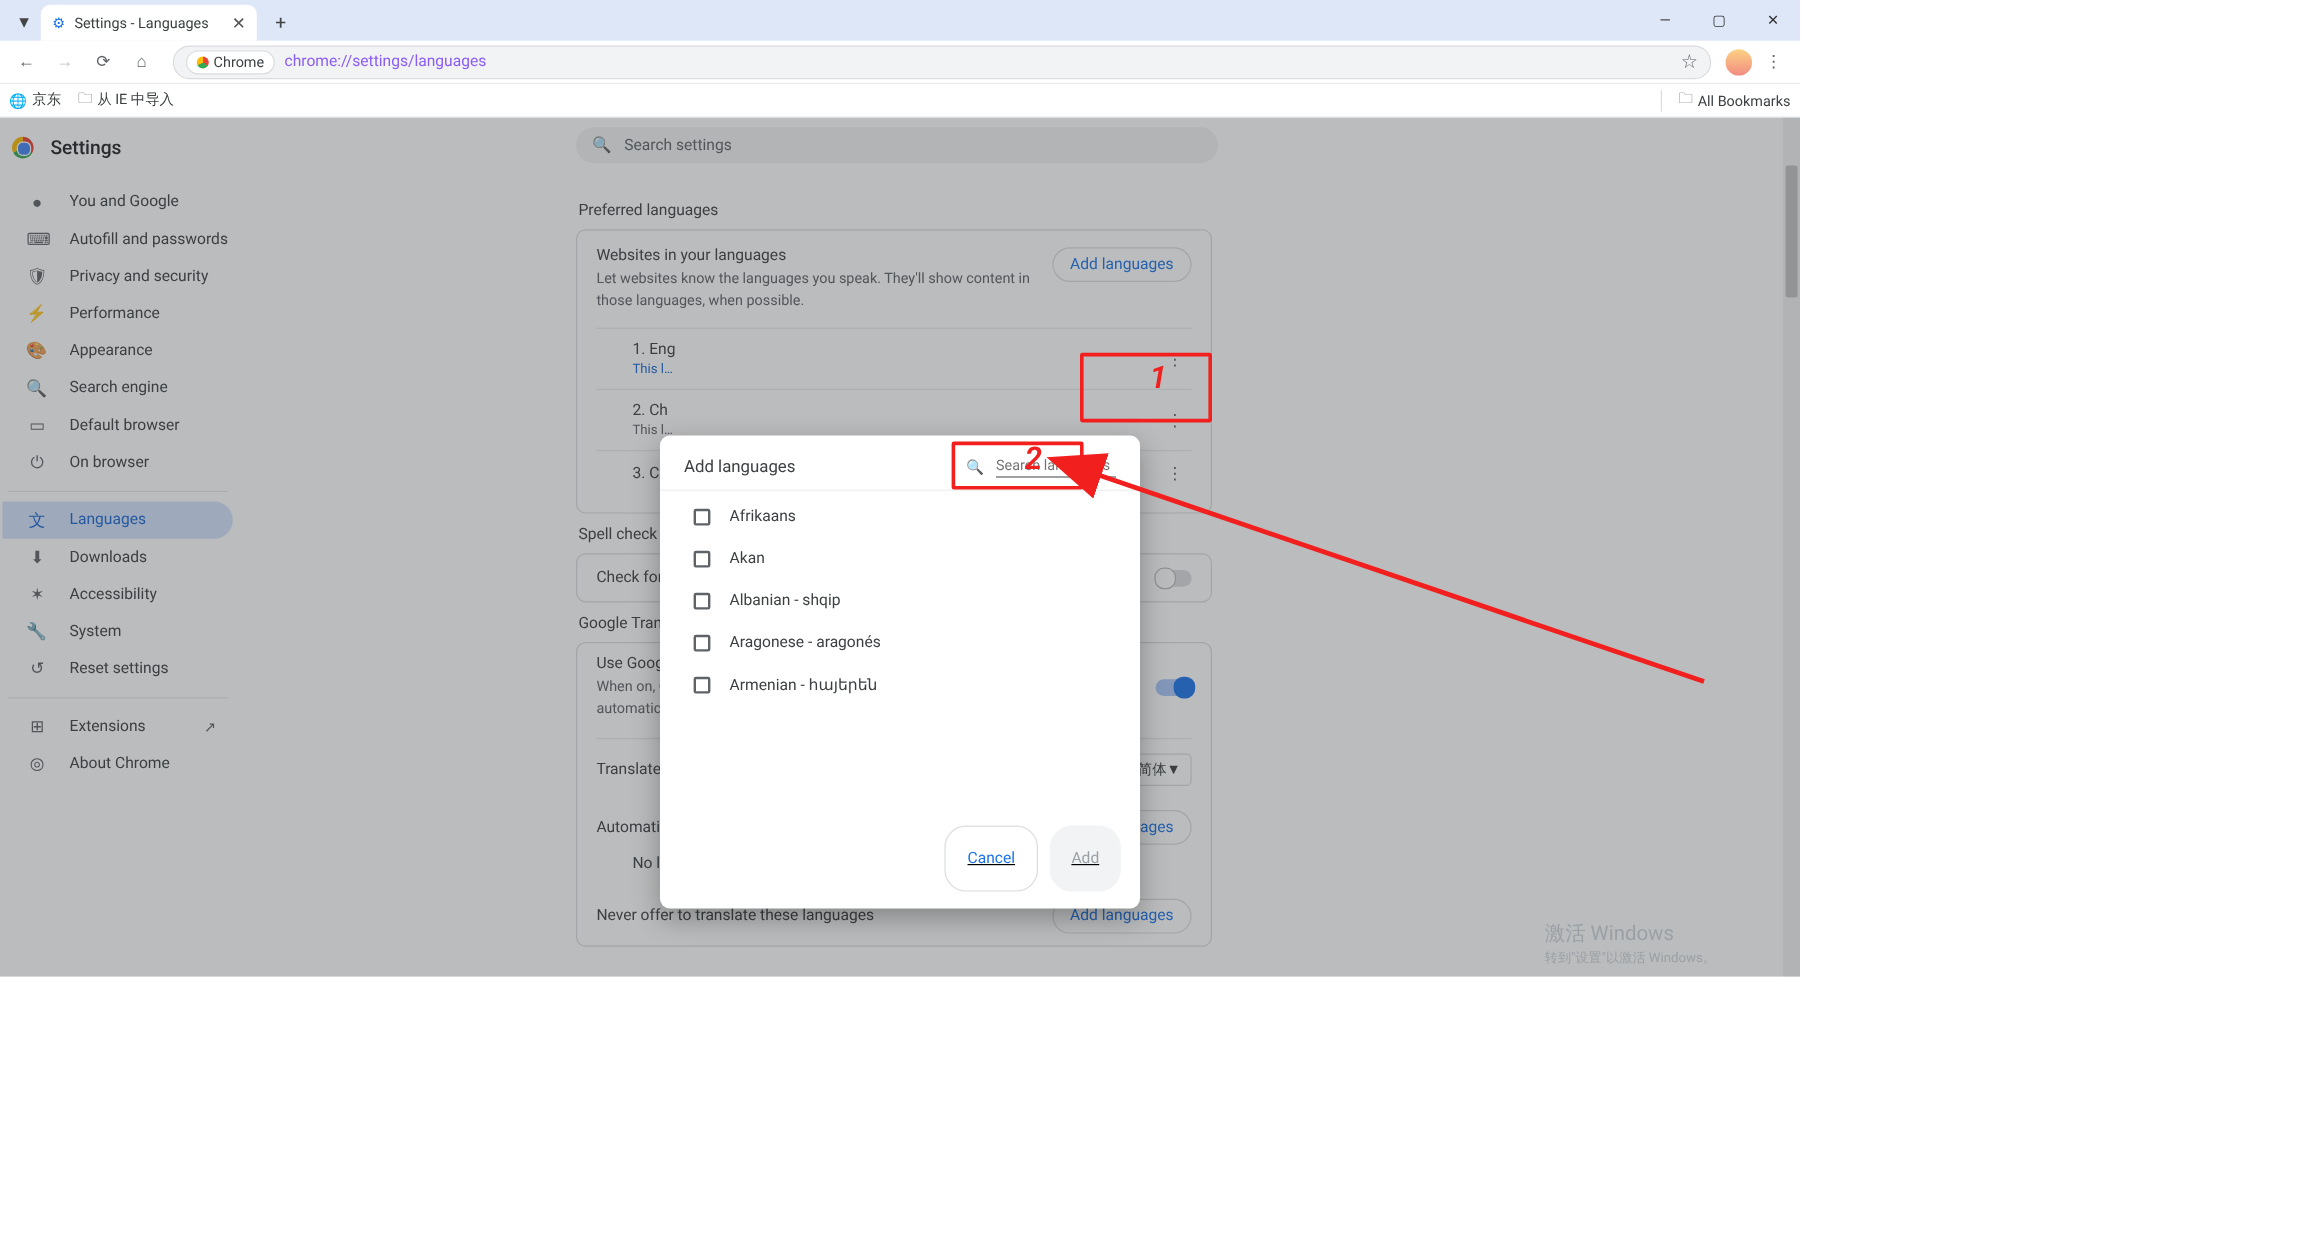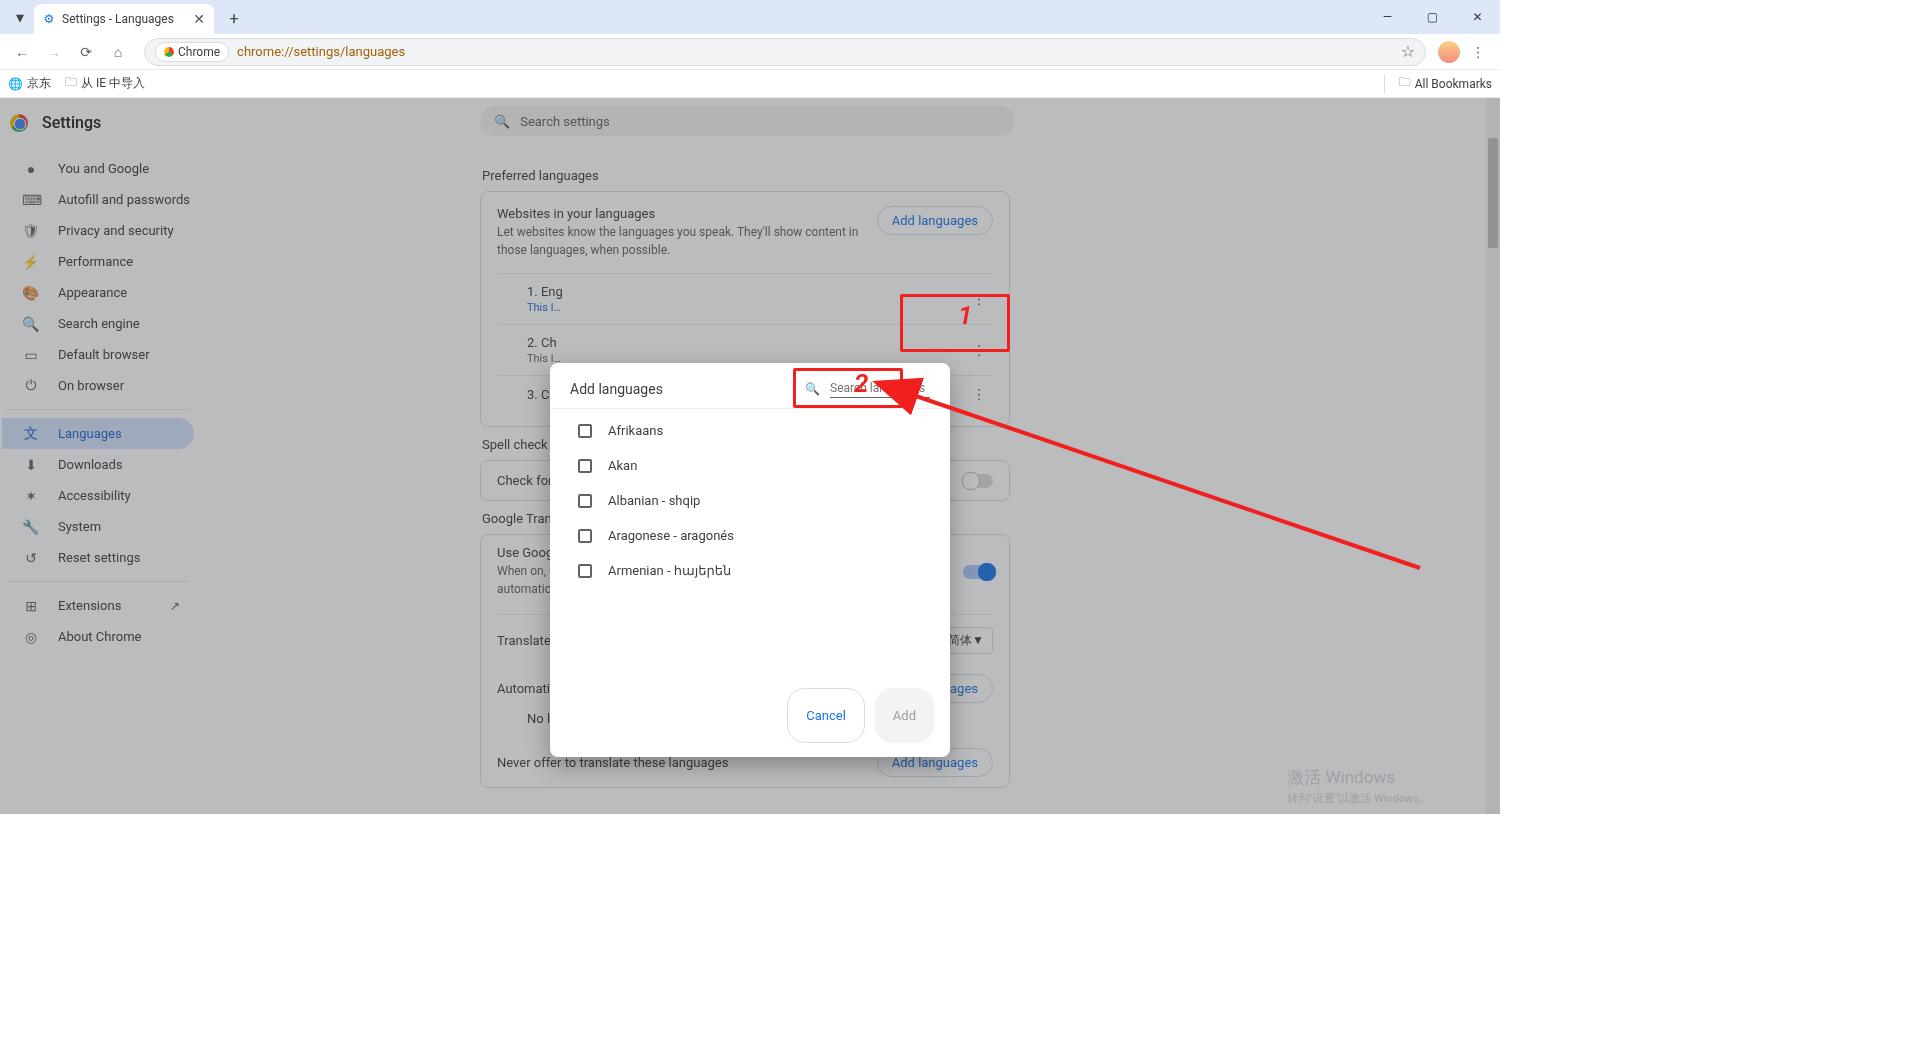--- a/index.html
+++ b/index.html
@@ -14,21 +14,21 @@
 .tab .close { font-size:14px; color:#555; cursor:pointer; width:14px; text-align:center; }
 .newtab { width:28px; height:28px; display:flex; align-items:center; justify-content:center; color:#444; font-size:16px; cursor:pointer; margin-bottom:2px; margin-left:6px;}
 .window-controls { margin-left:auto; display:flex; }
 .window-controls div { width:45px; height:34px; display:flex; align-items:center; justify-content:center; color:#333; font-size:12px; cursor:pointer; }
 
 
 .toolbar { height:36px; background:#fff; display:flex; align-items:center; padding:0 8px; gap:4px; border-bottom:1px solid #e8eaed; }
 .t-btn { width:28px; height:28px; display:flex; align-items:center; justify-content:center; border-radius:14px; color:#5f6368; cursor:pointer; font-size:14px; }
 .omnibox { flex:1; height:28px; border:1px solid #dadce0; border-radius:14px; display:flex; align-items:center; padding:0 10px; gap:8px; background:#f1f3f4; margin:0 8px; }
 .omnibox .pill { display:flex; align-items:center; gap:4px; font-size:12px; color:#3c4043; padding:2px 8px; border-radius:10px; border:1px solid #dadce0; background:#fff;}
-.omnibox .url { font-size:13px; color:#a16207; flex:1; }
+.omnibox .url { font-size:13px; color:#8b5cf6; flex:1; }
 .omnibox .star { color:#5f6368; cursor:pointer; }
 .prof { width:22px; height:22px; border-radius:11px; background:linear-gradient(#fcd283,#f28b82); cursor:pointer; }
 
 
 .bm-bar { height:28px; background:#fff; display:flex; align-items:center; padding:0 8px; gap:14px; border-bottom:1px solid #e8eaed; font-size:12px; color:#3c4043; }
 .bm { display:flex; align-items:center; gap:4px; cursor:pointer; }
 .bm .ic { font-size:12px; color:#5f6368; }
 .spacer { flex:1; }
 .vdiv { width:1px; height:18px; background:#dadce0; }
 
@@ -81,21 +81,21 @@
 
 .scrim { position:absolute; left:0; top:0; right:0; bottom:0; background:rgba(60,64,67,.35); }
 .dialog { position:absolute; width:400px; background:#fff; border-radius:8px; box-shadow:0 8px 24px rgba(0,0,0,.3); left:550px; top:265px; padding:0; }
 .dlg-head { display:flex; align-items:center; padding:16px 20px 10px; gap:10px;}
 .dlg-title { font-size:14px; color:#3c4043; flex:1; }
 .dlg-search { border:none; border-bottom:1px solid #5f6368; font-size:12px; color:#3c4043; padding:2px 0; width:100px; outline:none; background:transparent;}
 .dlg-search-ic{color:#5f6368;font-size:12px;}
 .dlg-body { height:270px; overflow-y:auto; padding:4px 0; border-top:1px solid #eee;}
 .opt { display:flex; align-items:center; gap:16px; padding:10px 28px; font-size:13px; color:#3c4043; cursor:pointer;}
 .cb { width:14px; height:14px; border:2px solid #5f6368; border-radius:2px; }
-.dlg-foot { display:flex; justify-content:flex-end; gap:10px; padding:10px 16px 14px;}
+.dlg-foot { display:flex; justify-content:flex-end; gap:10px; padding:10px 16px 14px;text-decoration:underline;}
 .btn-text { background:#fff; color:#1a73e8; border:1px solid #dadce0; padding:6px 18px; border-radius:18px; font-size:13px; cursor:pointer;}
 .btn-disabled { background:#f1f3f4; color:#9aa0a6; border:none; padding:20px 18px; border-radius:18px; font-size:13px;}
 
 
 .vscroll{position:absolute;right:0;top:0;bottom:0;width:14px;background:#f1f1f1;}
 .vscroll .thumb{position:absolute;left:2px;right:2px;top:40px;height:110px;background:#c1c1c1;border-radius:2px;}
 
 
 .anno-box{position:absolute;border:3px solid #f21f1f;border-radius:2px;pointer-events:none;}
 .anno-num{position:absolute;color:#f21f1f;font-size:26px;font-weight:600;font-style:italic;pointer-events:none;}

